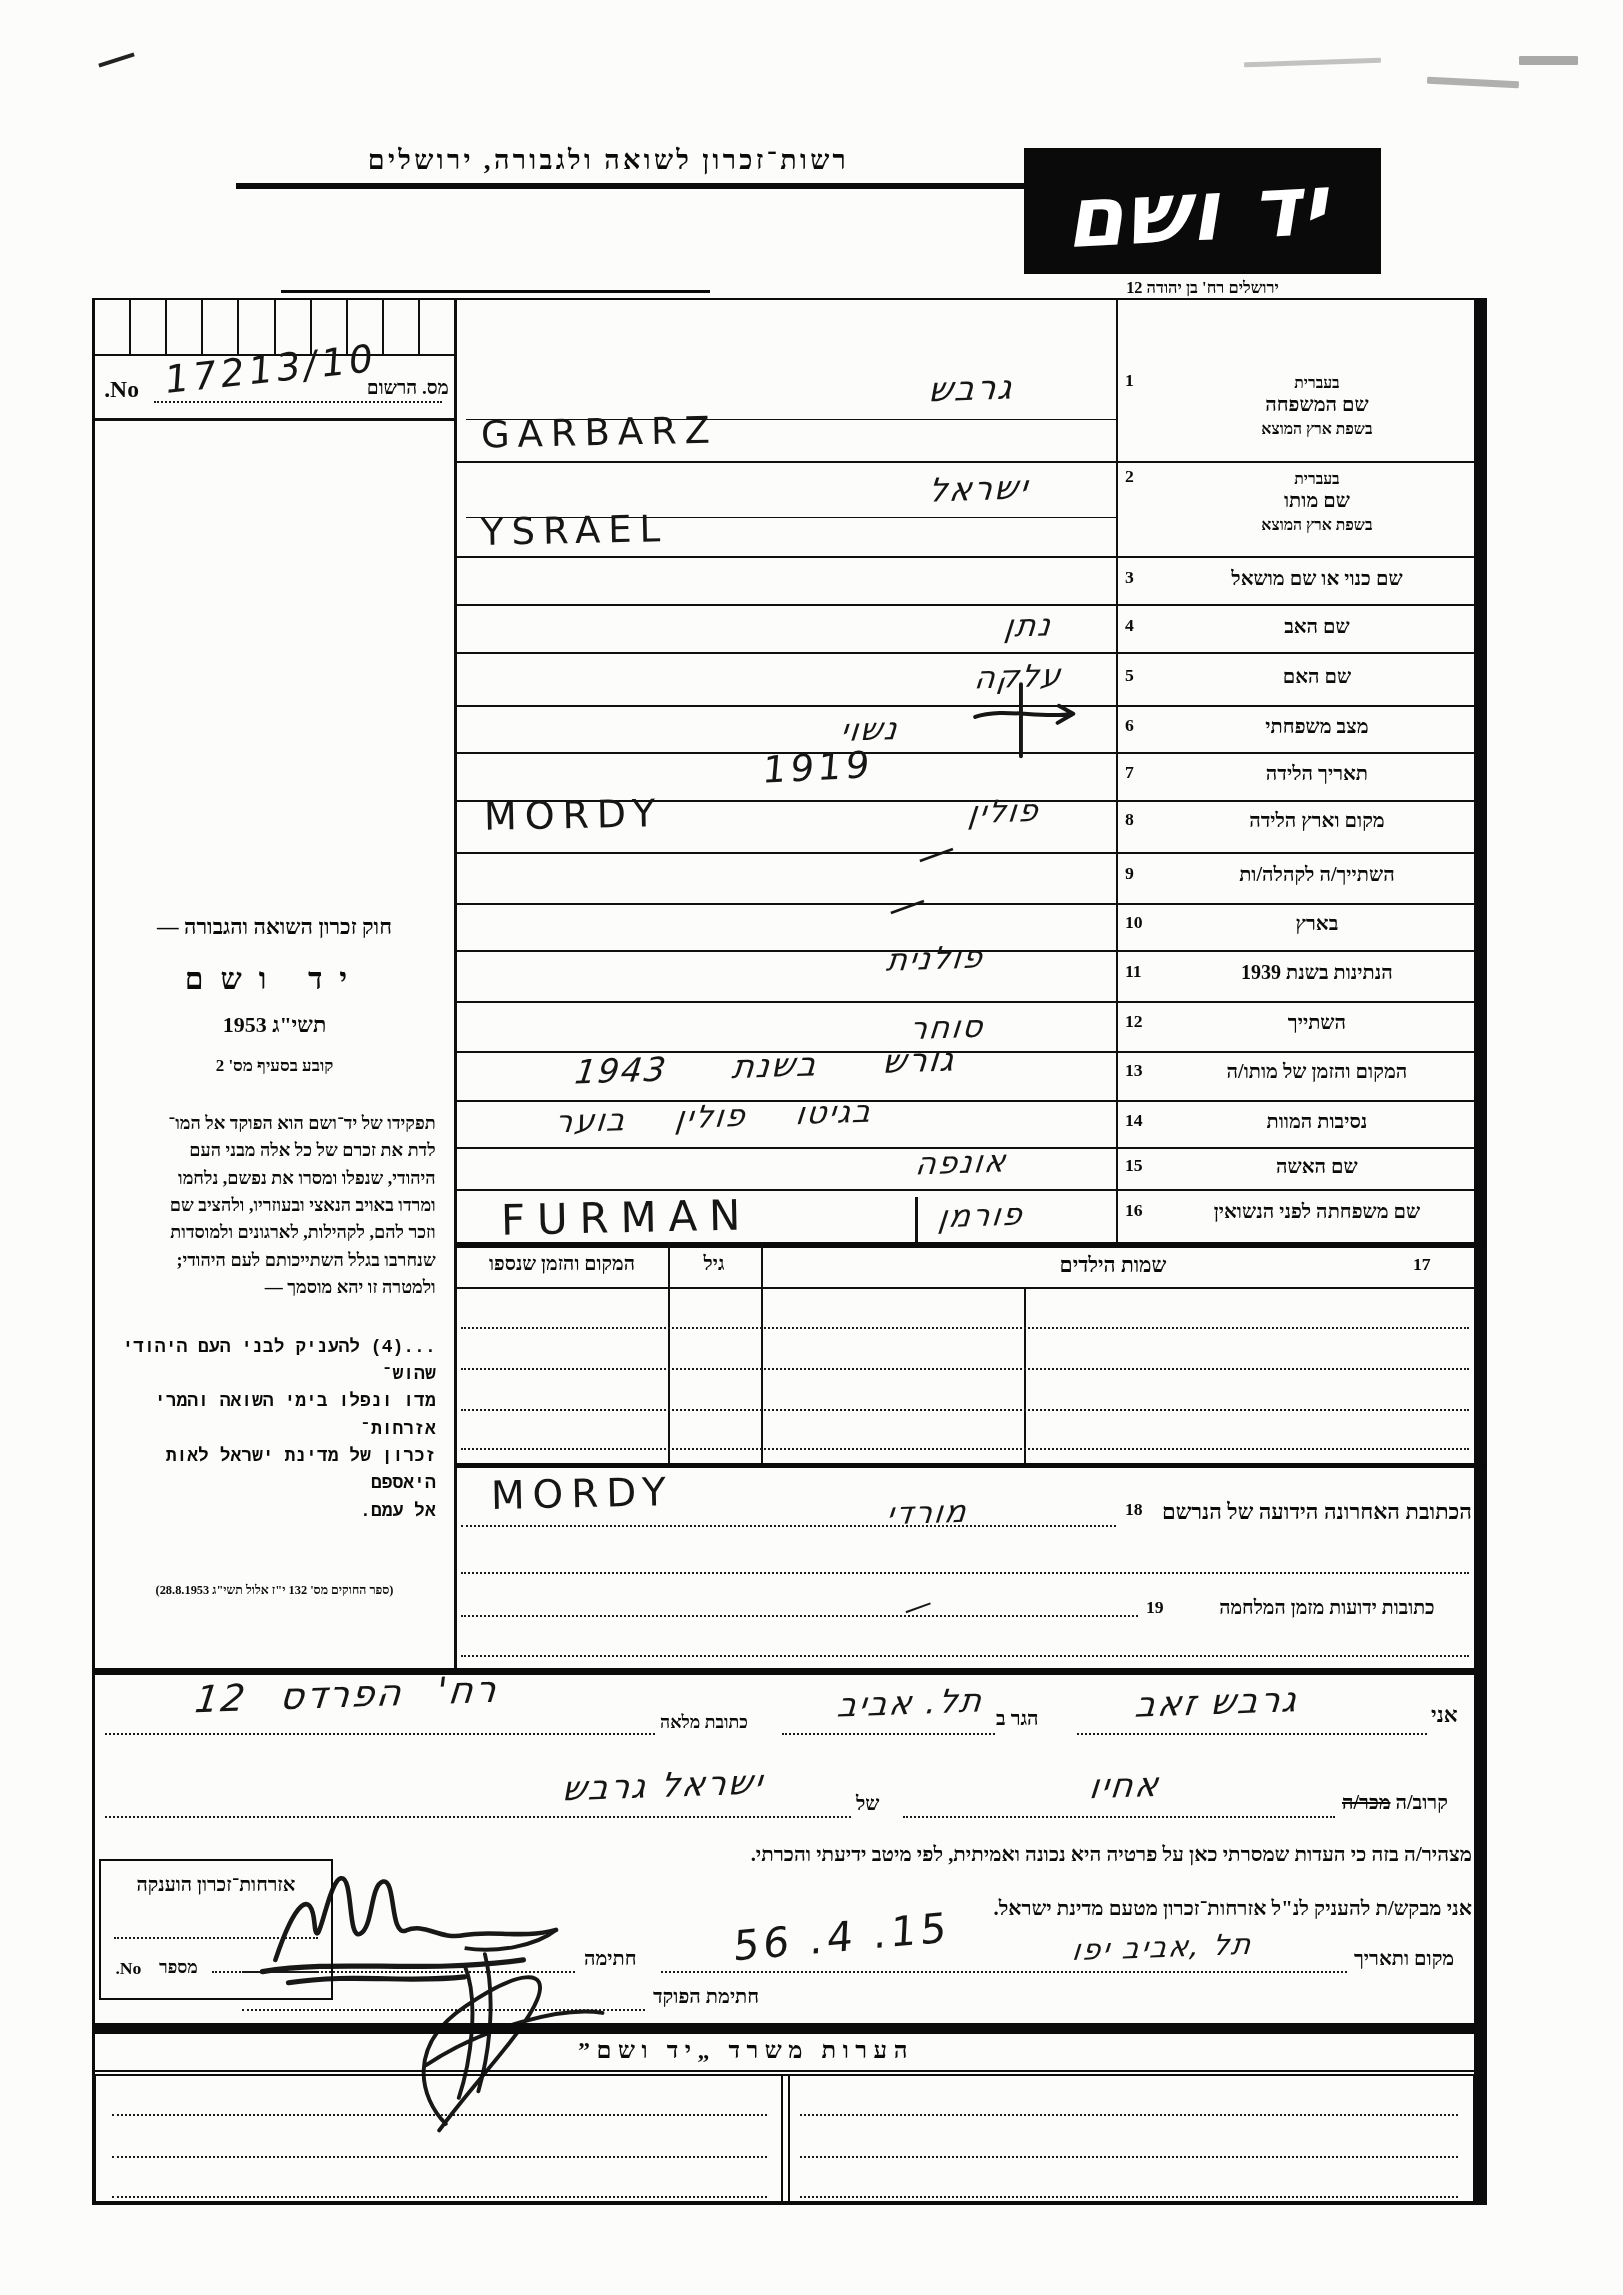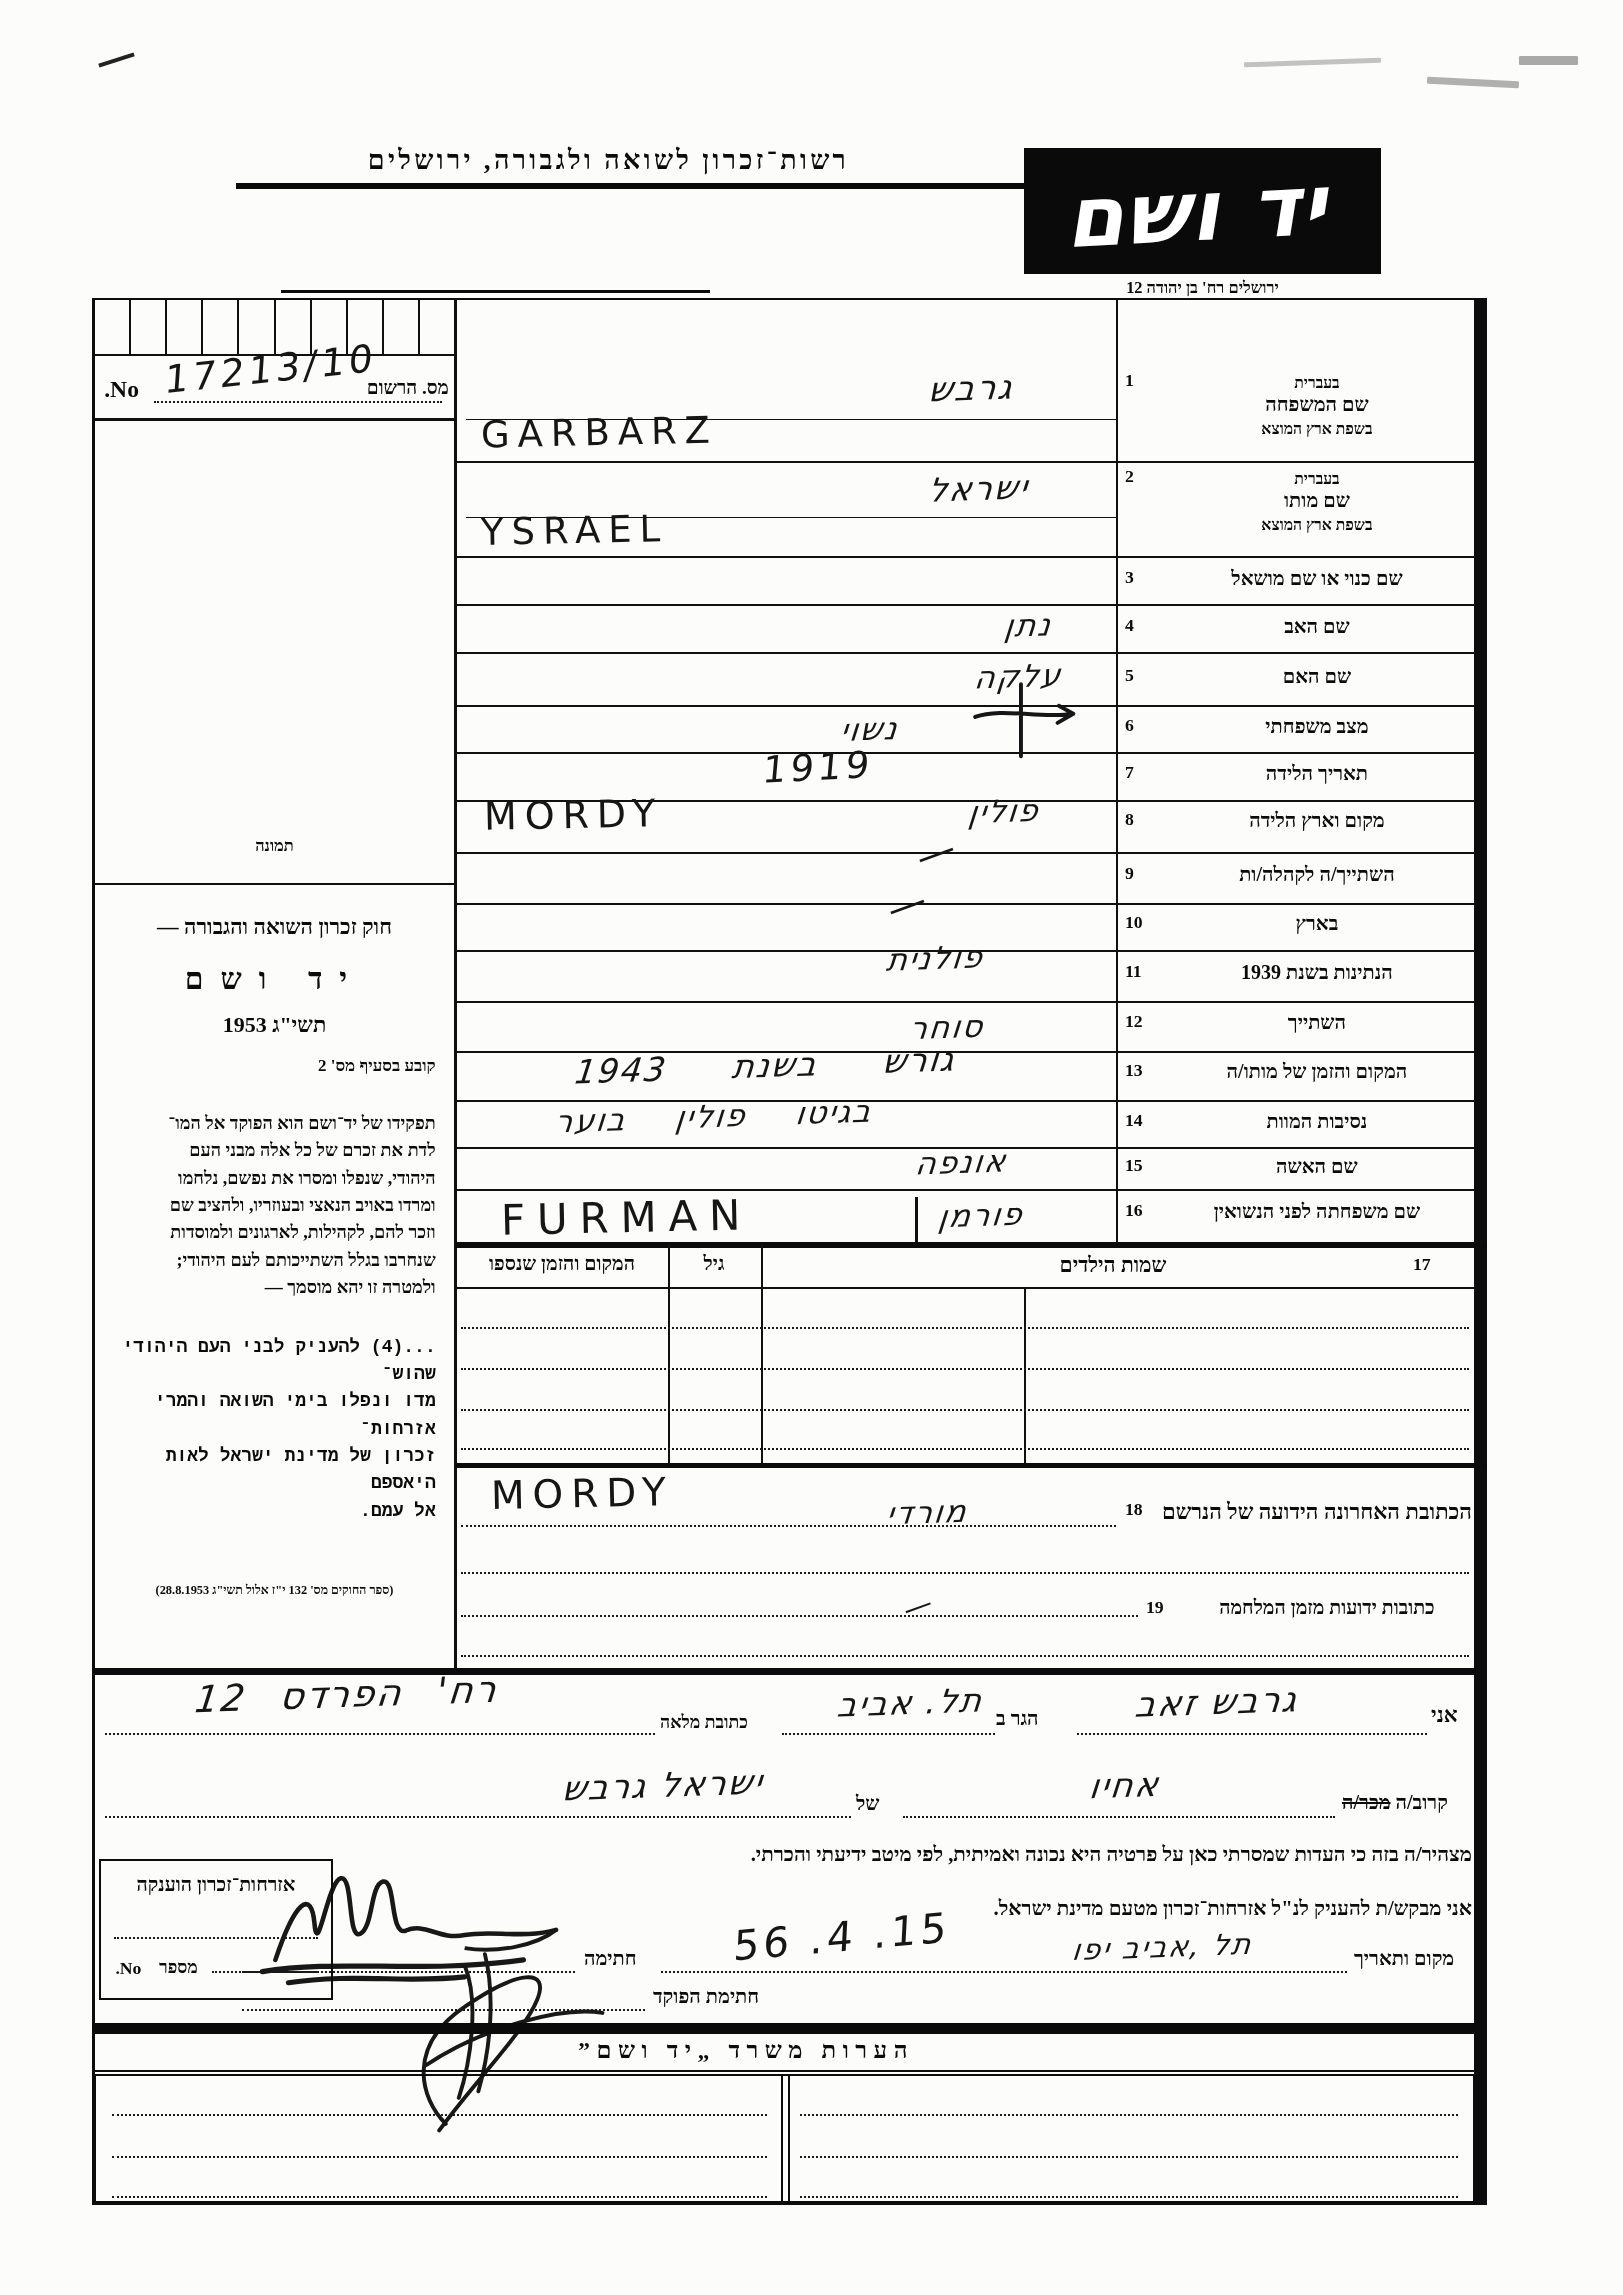--- a/index.html
+++ b/index.html
@@ -68,29 +68,26 @@
       <div style="flex:1;"></div>
   </div>
 
   <div class="abs" style="left:95px;top:356px;width:359px;height:65px;border-bottom:3.3px solid #101010;box-sizing:border-box;">
     <span class="abs b" style="left:9.2px;top:19.6px;font-size:23.6px;font-family:'Liberation Serif',serif;">No.</span>
     <div class="dot" style="left:59px;top:45px;width:288px;"></div>
     <span class="abs b rt" style="right:5.2px;top:21px;font-size:19px;">מס. הרשום</span>
     <span class="hw hw-num abs" style="left:69px;top:-9.2px;font-size:38px;transform:rotate(-6deg) skewX(-10deg);">17213/10</span>
   </div>
 
-  <div class="abs" style="left:95px;top:421px;width:359px;height:464px;border-bottom:2.6px solid #101010;box-sizing:border-box;display:flex;align-items:flex-end;justify-content:center;">
-    <span class="b" style="font-size:16.4px;margin-bottom:27.5px;">תמונה</span>
-  </div>
 
   <div class="abs" style="left:95px;top:885px;width:359px;height:783px;box-sizing:border-box;padding:30px 18.3px;">
     <div class="ctr b" style="font-size:21.6px;">חוק זכרון השואה והגבורה —</div>
     <div class="ctr b" style="font-size:30px;letter-spacing:17px;margin-top:22px;">יד ושם</div>
     <div class="ctr b" style="font-size:22px;margin-top:15.7px;">תשי"ג 1953</div>
-    <div class="ctr b" style="font-size:17px;margin-top:18.3px;text-align:right;">קובע בסעיף מס' 2</div>
+    <div class="ctr b" style="font-size:17px;margin-top:18.3px;">קובע בסעיף מס' 2</div>
     <div class="rt b" style="font-size:18px;line-height:1.52;margin-top:34px;">
       <span>תפקידו של יד־ושם הוא הפוקד אל המו־</span><br>
       <span>לדת את זכרם של כל אלה מבני העם</span><br>
       <span>היהודי, שנפלו ומסרו את נפשם, נלחמו</span><br>
       <span>ומרדו באויב הנאצי ובעוזריו, ולהציב שם</span><br>
       <span>וזכר להם, לקהילות, לארגונים ולמוסדות</span><br>
       <span>שנחרבו בגלל השתייכותם לעם היהודי;</span><br>
       <span>ולמטרה זו יהא מוסמך —</span>
     </div>
     <div class="rt b" style="font-size:18px;line-height:1.52;margin-top:32px;font-family:Liberation Mono, monospace;">

